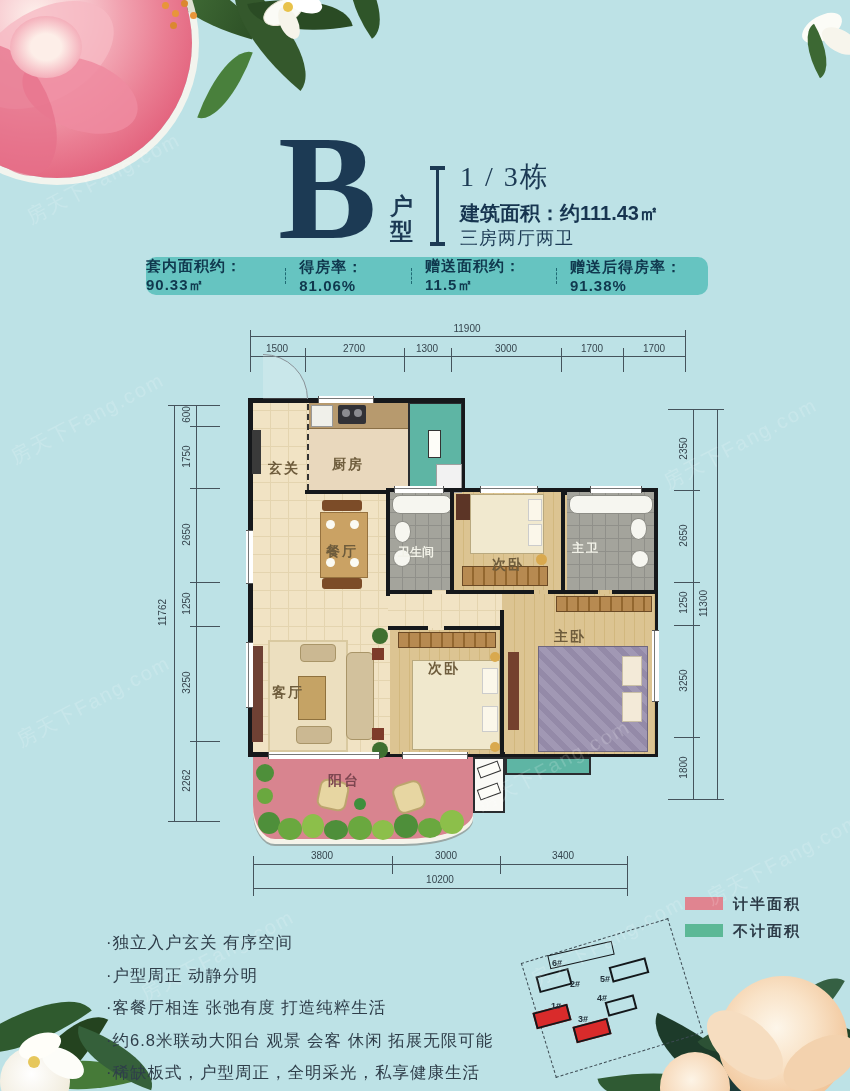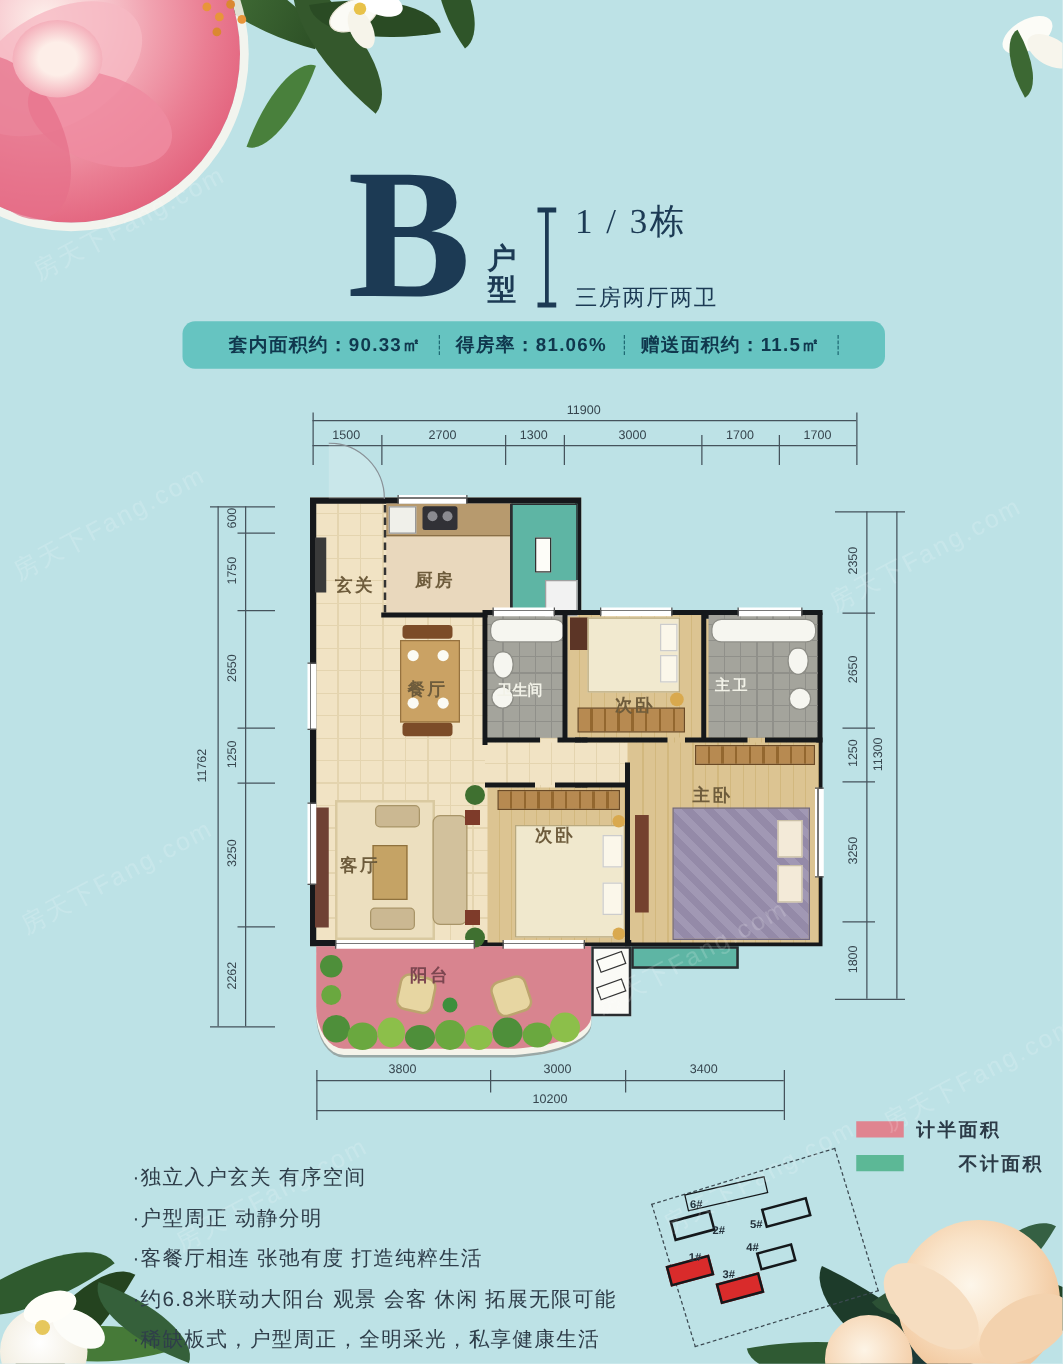--- a/index.html
+++ b/index.html
@@ -117,29 +117,31 @@
 
   <div class="abs navy" style="left:278px;top:114px;font-size:148px;line-height:1;font-weight:bold;font-family:'Liberation Serif','DejaVu Serif',serif;z-index:8;">B</div>
   <div class="abs navy" style="left:390px;top:194px;font-size:23px;font-weight:bold;line-height:25px;z-index:8;">
     <div>户</div>
     <div>型</div>
   </div>
   <div class="abs" style="left:436px;top:168px;width:3px;height:76px;background:#1c3a54;z-index:8;"></div>
   <div class="abs" style="left:430px;top:166px;width:15px;height:4px;background:#1c3a54;z-index:8;"></div>
   <div class="abs" style="left:430px;top:242px;width:15px;height:4px;background:#1c3a54;z-index:8;"></div>
   <div class="abs navy" style="left:460px;top:158px;font-size:28px;letter-spacing:2px;font-family:'Liberation Serif','DejaVu Serif',serif;z-index:8;">1 / 3栋</div>
+  <div class="abs" style="left:460px;top:200px;font-size:20px;font-weight:bold;color:#173550;z-index:8;">建筑面积：约111.43㎡</div>
   <div class="abs navy" style="left:460px;top:226px;font-size:18px;letter-spacing:1px;z-index:8;">三房两厅两卫</div>
 
   <div class="banner">
     <span>套内面积约：90.33㎡</span>
     <div class="divider"></div>
     <span>得房率：81.06%</span>
     <div class="divider"></div>
     <span>赠送面积约：11.5㎡</span>
     <div class="divider"></div>
+    <span>赠送后得房率：91.38%</span>
   </div>
 
   <div class="hline" style="left:250px;top:336px;width:435px;"></div>
   <div class="dlab" style="left:437px;top:323px;">11900</div>
   <div class="hline" style="left:250px;top:356px;width:435px;"></div>
   <div class="tickv" style="left:250px;top:330px;height:42px;"></div>
   <div class="tickv" style="left:305px;top:348px;height:24px;"></div>
   <div class="tickv" style="left:404px;top:348px;height:24px;"></div>
   <div class="tickv" style="left:451px;top:348px;height:24px;"></div>
   <div class="tickv" style="left:561px;top:348px;height:24px;"></div>
@@ -323,21 +325,21 @@
   <div class="roomlab light" style="left:398px;top:544px;font-size:12px;letter-spacing:0;">卫生间</div>
   <div class="roomlab" style="left:492px;top:556px;">次卧</div>
   <div class="roomlab light" style="left:572px;top:540px;font-size:12px;">主卫</div>
   <div class="roomlab" style="left:428px;top:660px;">次卧</div>
   <div class="roomlab" style="left:554px;top:628px;">主卧</div>
   <div class="roomlab" style="left:284px;top:772px;color:#7c4650;margin-left:44px;">阳台</div>
 
   <div class="legend-sw" style="left:685px;top:897px;background:#e08490;"></div>
   <div class="legend-lab" style="left:733px;top:895px;">计半面积</div>
   <div class="legend-sw" style="left:685px;top:924px;background:#5cb896;"></div>
-  <div class="legend-lab" style="left:767px;top:922px;">不计面积</div>
+  <div class="legend-lab" style="left:733px;top:922px;">不计面积</div>
 
   <div class="abs" style="left:106px;top:926px;z-index:8;">
     <div class="feature-line">·独立入户玄关 有序空间</div>
     <div class="feature-line">·户型周正 动静分明</div>
     <div class="feature-line">·客餐厅相连 张弛有度 打造纯粹生活</div>
     <div class="feature-line">·约6.8米联动大阳台 观景 会客 休闲 拓展无限可能</div>
     <div class="feature-line">·稀缺板式，户型周正，全明采光，私享健康生活</div>
   </div>
 
   <div class="abs" style="left:515px;top:920px;width:200px;height:170px;z-index:7;">

